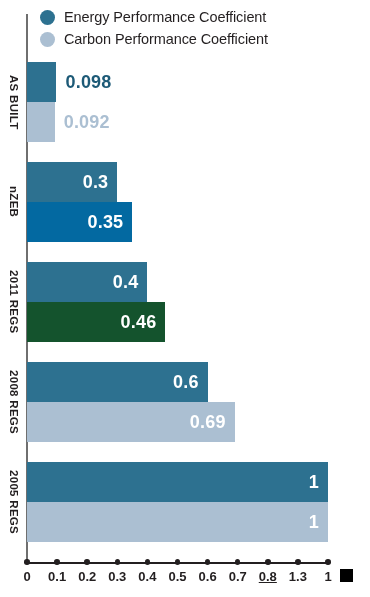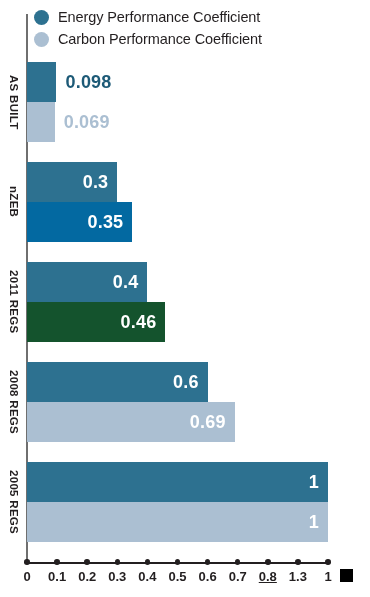--- a/index.html
+++ b/index.html
@@ -17,21 +17,21 @@
   }
 
   #chart-root {
     position: absolute;
     inset: 0;
   }
 
   
   .legend {
     position: absolute;
-    left: 34px;
+    left: 40px;
     top: 6px;
     width: 320px;
   }
   .legend-row {
     display: flex;
     align-items: center;
     height: 22px;
   }
   .legend-swatch {
     width: 15px;
@@ -187,21 +187,21 @@
   <div class="x-axis-line"></div>
 
   <div class="plot" id="plot">
       <div class="group" style="top: 0px; height: 80px;">
         <div class="bar-row">
           <div class="bar energy" style="width: 29.498px; background: rgb(45, 113, 144);"></div>
           <div class="bar-value-outside energy" style="left: 38.498px;">0.098</div>
         </div>
         <div class="bar-row">
           <div class="bar carbon" style="width: 27.692px; background: rgb(171, 191, 210);"></div>
-          <div class="bar-value-outside carbon" style="left: 36.692px;">0.069</div>
+          <div class="bar-value-outside carbon" style="left: 36.692px;">0.092</div>
         </div>
       </div>
       <div class="group" style="top: 100px; height: 80px;">
         <div class="bar-row">
           <div class="bar energy" style="width: 90.3px; background: rgb(45, 113, 144);">
             <span class="bar-value-inside">0.3</span>
           </div>
         </div>
         <div class="bar-row">
           <div class="bar carbon" style="width: 105.35px; background: #0369a1;">

